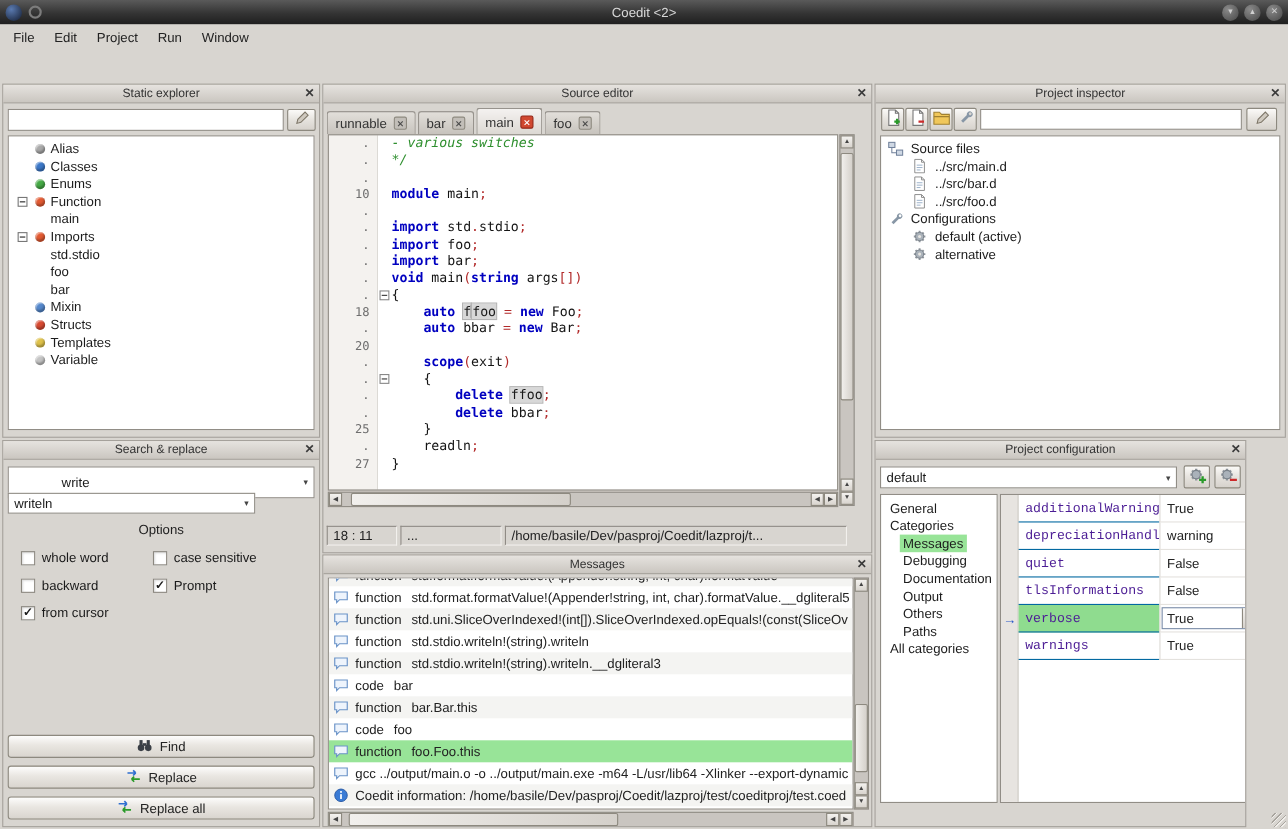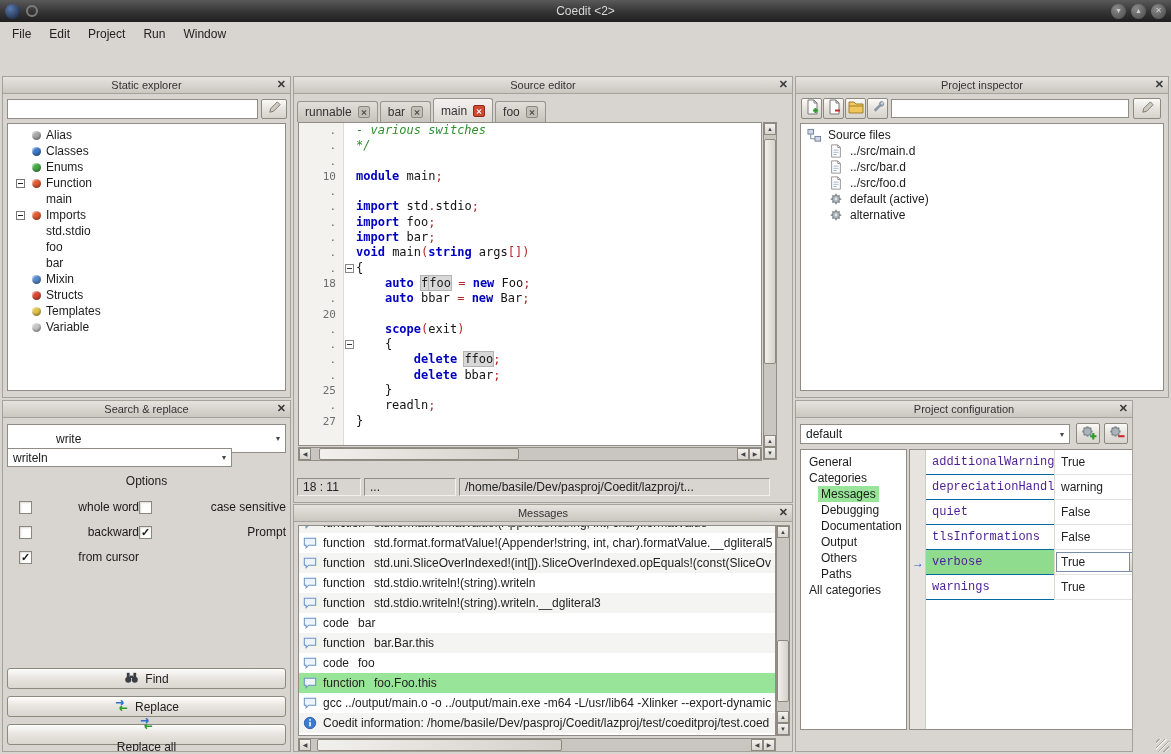--- a/index.html
+++ b/index.html
@@ -47,27 +47,27 @@
   #static-explorer{left:2px;top:76px;width:289px;height:322px;}
   .sx-input{left:4px;top:5px;width:251px;height:20px;}
   .sx-filter{left:258px;top:5px;width:26px;height:20px;}
   .sx-tree{left:4px;top:29px;right:4px;bottom:6px;padding-top:3px;}
   
   #search-replace{left:2px;top:400px;width:289px;height:352px;}
   .sr-combo1{left:4px;top:6px;width:279px;height:29px;padding-left:48px;}
   .sr-combo2{left:4px;top:30px;width:225px;height:19px;}
   .sr-options{left:0;right:0;top:56px;text-align:center;color:#222;}
   .check-grid{left:16px;top:82px;right:4px;display:grid;grid-template-columns:120px auto;row-gap:11px;}
-  .check-item{display:flex;align-items:center;gap:19px;justify-content:space-between;}
+  .check-item{display:flex;align-items:center;gap:6px;}
   .checkbox{width:13px;height:13px;background:#fff;border:1px solid #8b877f;box-shadow:inset 1px 1px 2px rgba(0,0,0,.15);display:flex;align-items:center;justify-content:center;flex:none;}
   .checkmark{font-size:11px;font-weight:bold;color:#1a1a1a;line-height:11px;}
   .sr-btn{left:4px;width:279px;height:21px;}
   .sr-find{bottom:62px;}
   .sr-replace{bottom:34px;}
-  .sr-replace-all{bottom:6px;flex-direction:column;}
+  .sr-replace-all{bottom:6px;}
   
   #source-editor{left:293px;top:76px;width:500px;height:427px;}
   .tabbar{position:absolute;left:3px;top:4px;right:3px;height:24px;display:flex;align-items:flex-end;gap:2px;}
   .tab{height:21px;margin-top:3px;display:flex;align-items:center;gap:6px;padding:0 7px;background:linear-gradient(#e2dfda,#c7c3bd);border:1px solid #97938d;border-bottom:none;border-radius:3px 3px 0 0;color:#333;}
   .tab.act-true{height:24px;margin-top:0;background:linear-gradient(#f4f2f0,#dcd8d3);}
   .tab-close{width:12px;height:12px;background:#c2beb8;border:1px solid #8d897f;border-radius:2px;position:relative;flex:none;}
   .tab-close::before,.tab-close::after{content:"";position:absolute;left:2px;right:2px;top:5px;height:1px;background:#4a4a4a;}
   .tab-close::before{transform:rotate(45deg);}
   .tab-close::after{transform:rotate(-45deg);}
   .tab.act-true .tab-close{background:var(--tab-close-active);border-color:#93291a;}
@@ -653,20 +653,34 @@
             <span class="ic"><svg width="14" height="14" viewBox="0 0 16 16">
                 <path d="M3 1 h7 l3 3 v11 H3 z" fill="#fff" stroke="#8a8a8a"></path>
                 <path d="M10 1 v3 h3" fill="none" stroke="#8a8a8a"></path>
                 <path d="M5 7 h6 M5 9.5 h6 M5 12 h4" stroke="#9ab0c8"></path>
               </svg></span>
 
           </span>
           <span class="tree-label">../src/foo.d</span>
         </div>
 
+        <div class="tree-row ind-0">
+          <span class="ticon">
+
+            <span class="ic"><svg width="15" height="15" viewBox="0 0 16 16">
+                <g transform="rotate(45 8 8)">
+                  <rect x="7" y="3" width="2.6" height="10" fill="#8897a6"></rect>
+                  <circle cx="8.3" cy="3.2" r="2.6" fill="#8897a6"></circle>
+                  <circle cx="8.3" cy="2.6" r="1.3" fill="#fff"></circle>
+                </g>
+              </svg></span>
+
+          </span>
+          <span class="tree-label">Configurations</span>
+        </div>
 
         <div class="tree-row ind-1">
           <span class="ticon">
 
             <span class="ic"><svg width="14" height="14" viewBox="0 0 16 16">
                 <g stroke="#8f959c" stroke-width="2">
                   <path d="M8 2 v12 M2 8 h12 M3.8 3.8 l8.4 8.4 M12.2 3.8 l-8.4 8.4"></path>
                 </g>
                 <circle cx="8" cy="8" r="4.2" fill="#aab2ba" stroke="#7a828a"></circle>
                 <circle cx="8" cy="8" r="1.6" fill="#e8e6e2"></circle>

